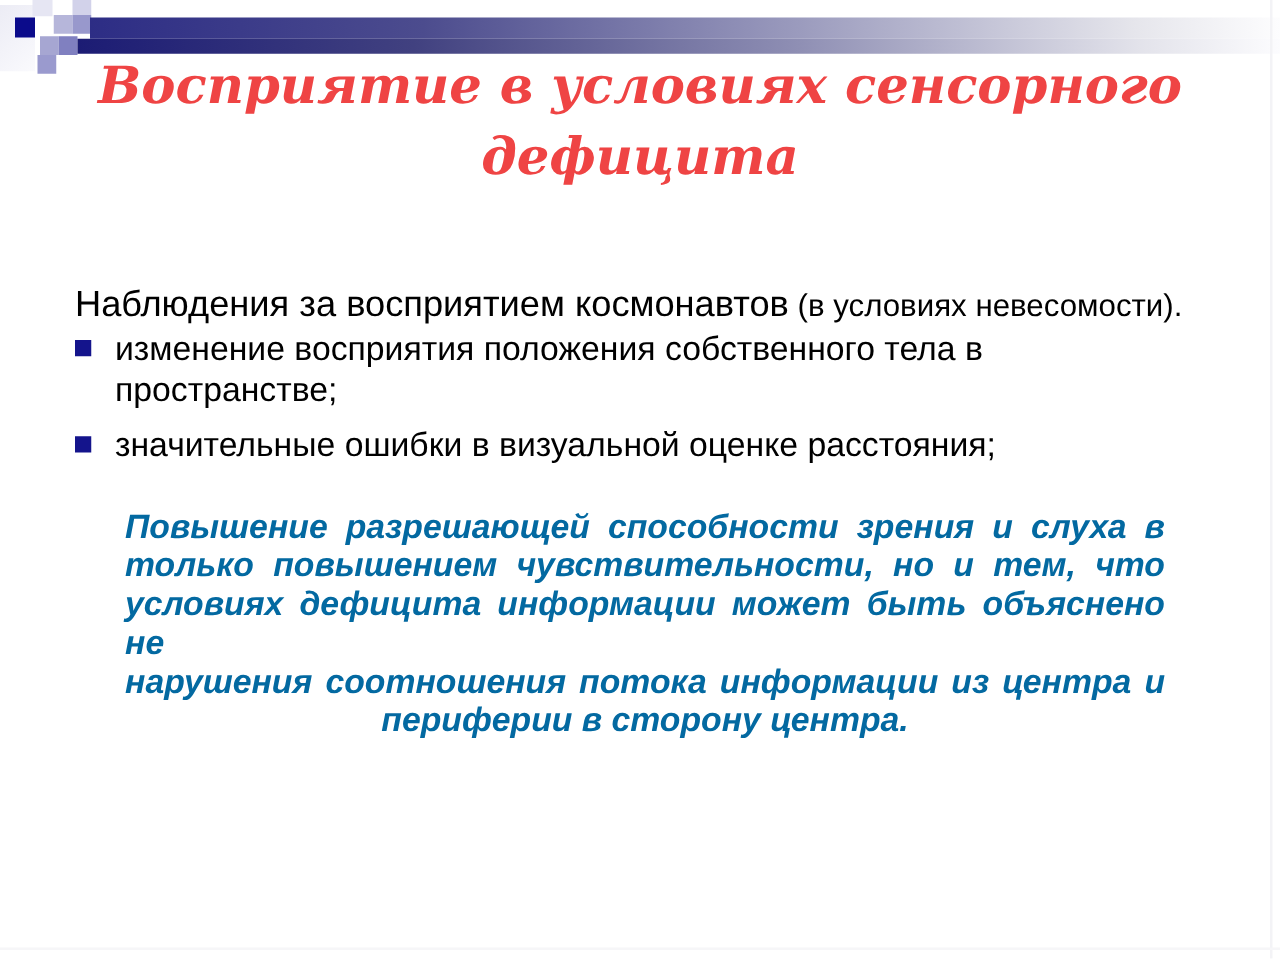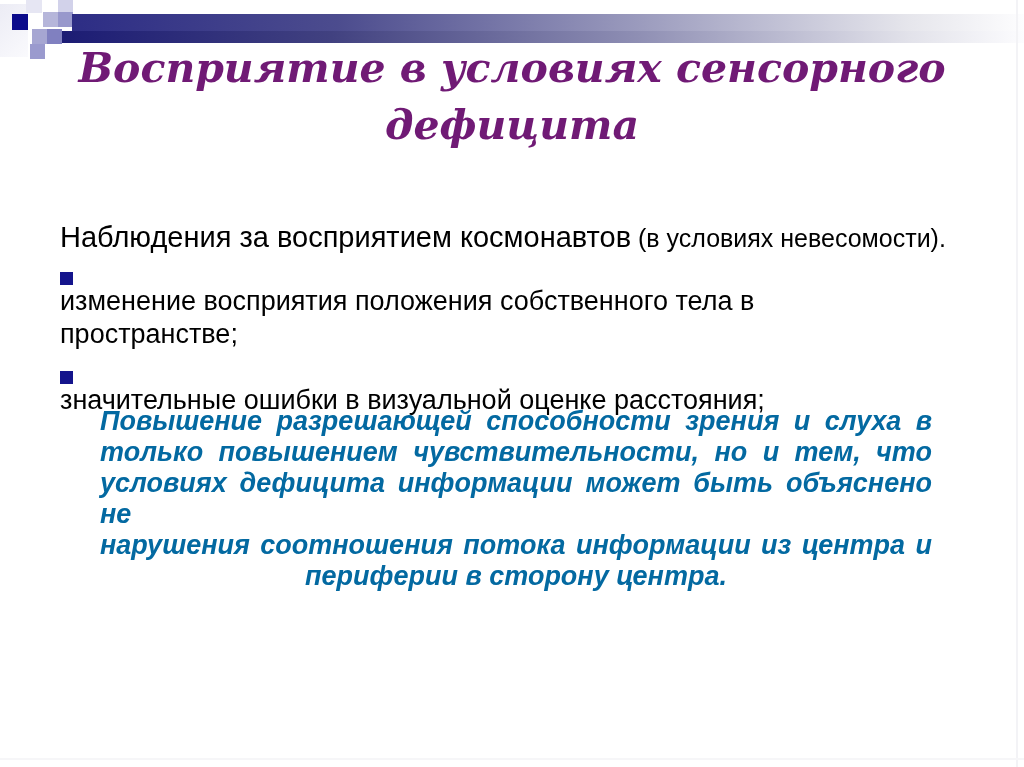--- a/index.html
+++ b/index.html
@@ -44,34 +44,34 @@
 
   
   .title {
     position: absolute; left: 0; right: 0; top: 40px;
     text-align: center;
     font-family: "DejaVu Serif", serif;
     font-weight: bold;
     font-style: italic;
     font-size: 41px;
     line-height: 57px;
-    color: #701a75;
+    color: #ef4444;
   }
 
   
   .intro {
     position: absolute; left: 60px; top: 220px; width: 930px;
-    font-size: 29px; line-height: 34px; color: #000000;
+    font-size: 29px; line-height: 48px; color: #000000;
     white-space: nowrap;
   }
   .intro .note { font-size: 25px; }
 
   
   .bullets { position: absolute; left: 60px; top: 263px; width: 880px; }
-  .bullet-row { display: flex; align-items: flex-start; margin-bottom: 11px; flex-direction: column; }
+  .bullet-row { display: flex; align-items: flex-start; margin-bottom: 11px; }
   .bullet-marker {
     flex: 0 0 auto;
     width: 13px; height: 13px; margin: 9px 19px 0 0;
     background: #14148c;
   }
   .bullet-text { font-size: 27px; line-height: 33px; }
 
   
   .paragraph {
     position: absolute; left: 100px; top: 406px; width: 832px;

